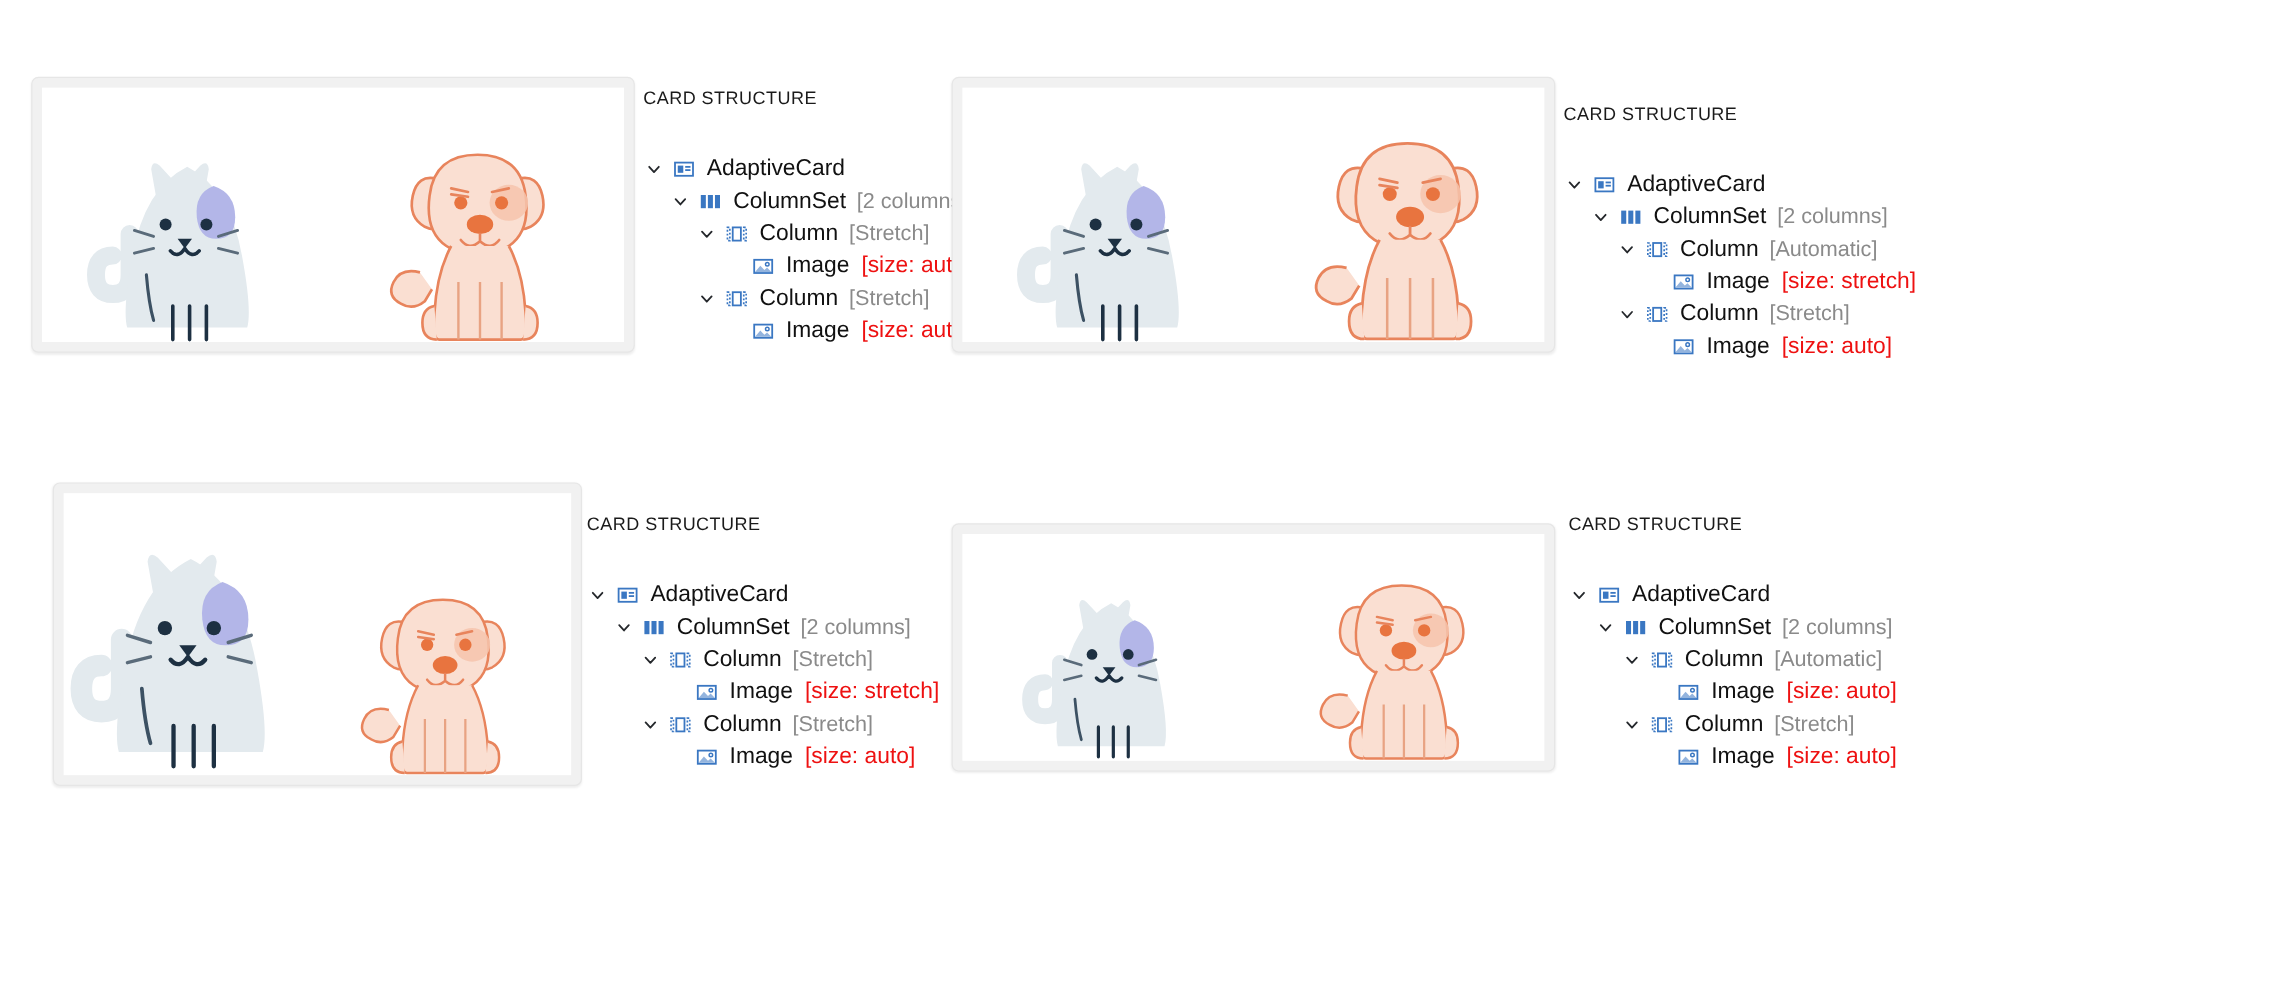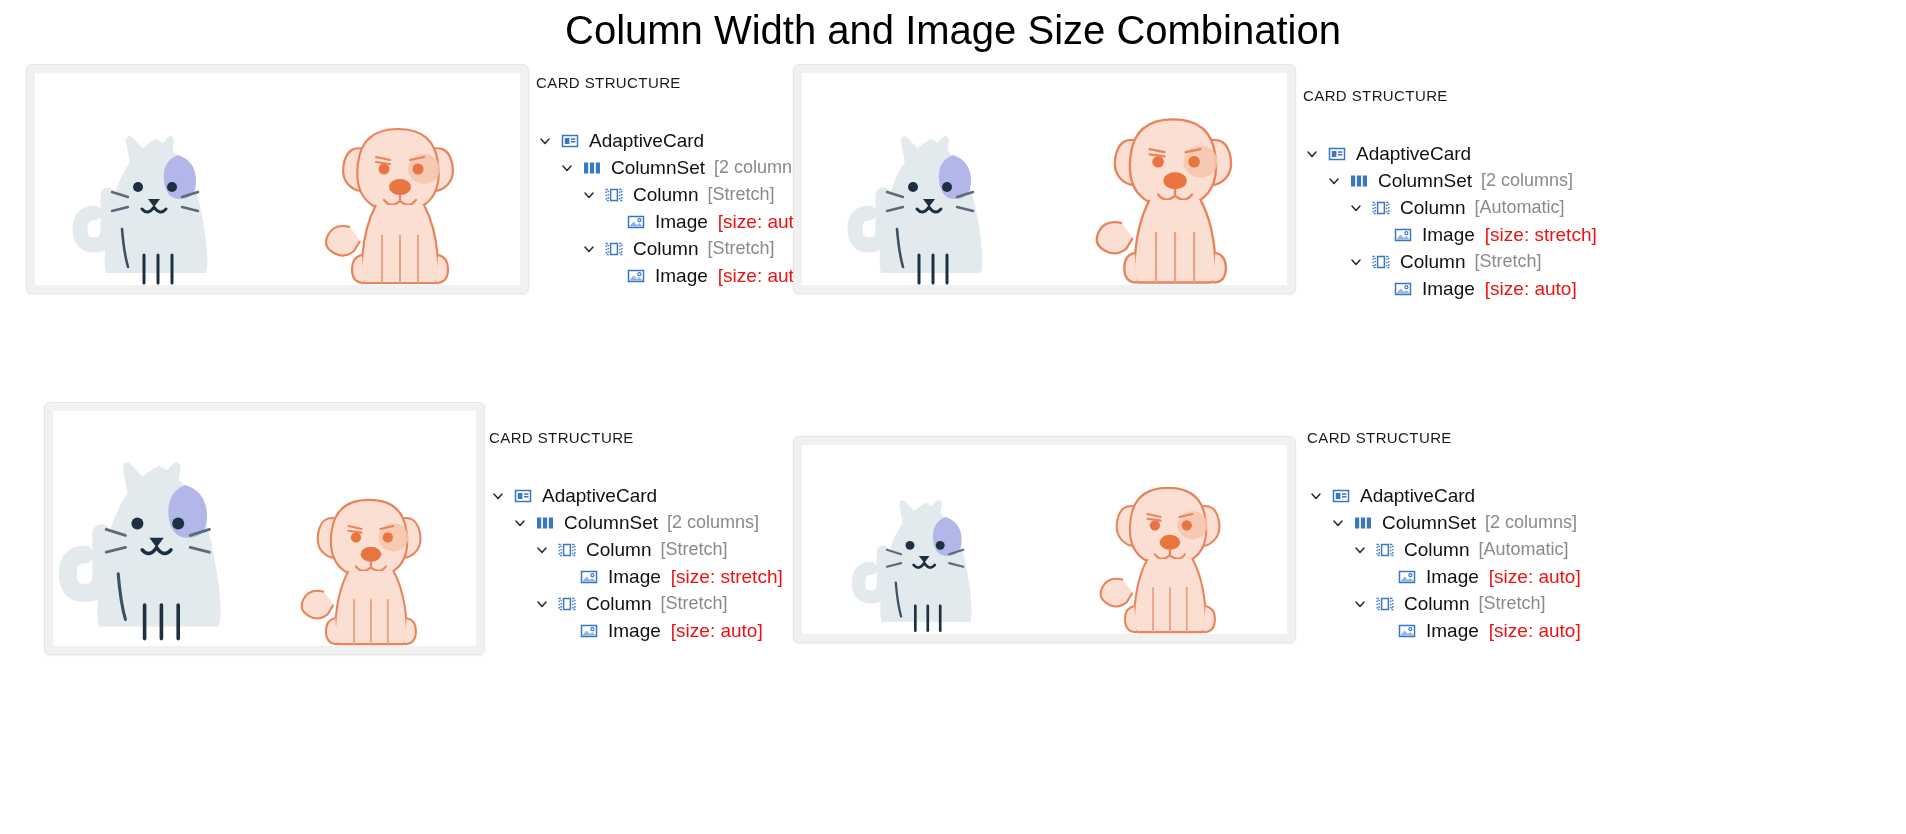--- a/index.html
+++ b/index.html
@@ -88,21 +88,20 @@
     color: #ee1111;
     margin-left: 10px;
     font-weight: 400;
   }
 </style>
 </head>
 <body>
 
 <div id="root">
 
-  <div class="page-title">Column Width and Image Size Combination</div>
 
   <div class="panel" style="left:26px; top:64px;">
     <div class="card-frame" style="width:503px; height:230px;">
       <div class="card-inner">
         <div class="card-col" style="flex:1 1 0;">
           <span>
             <svg width="180" height="190" viewBox="0 0 180 190">
               <path d="M28 118 q-14 0 -14 16 q0 16 14 16 q14 0 14 -16 l0 -34" fill="none" stroke="#e3eaee" stroke-width="15" stroke-linecap="round"></path>
               <path d="M60 46 l6 34 l14 0 l4 -16 l4 16 l14 0 l6 -34 q-1 -8 -7 -3 l-13 14 l-8 0 l-13 -14 q-6 -5 -7 3 z" fill="#e3eaee"></path>
               <path d="M90 44 q-36 18 -46 76 q-8 44 -4 58 l100 0 q4 -14 -4 -58 q-10 -58 -46 -76 z" fill="#e3eaee"></path>

